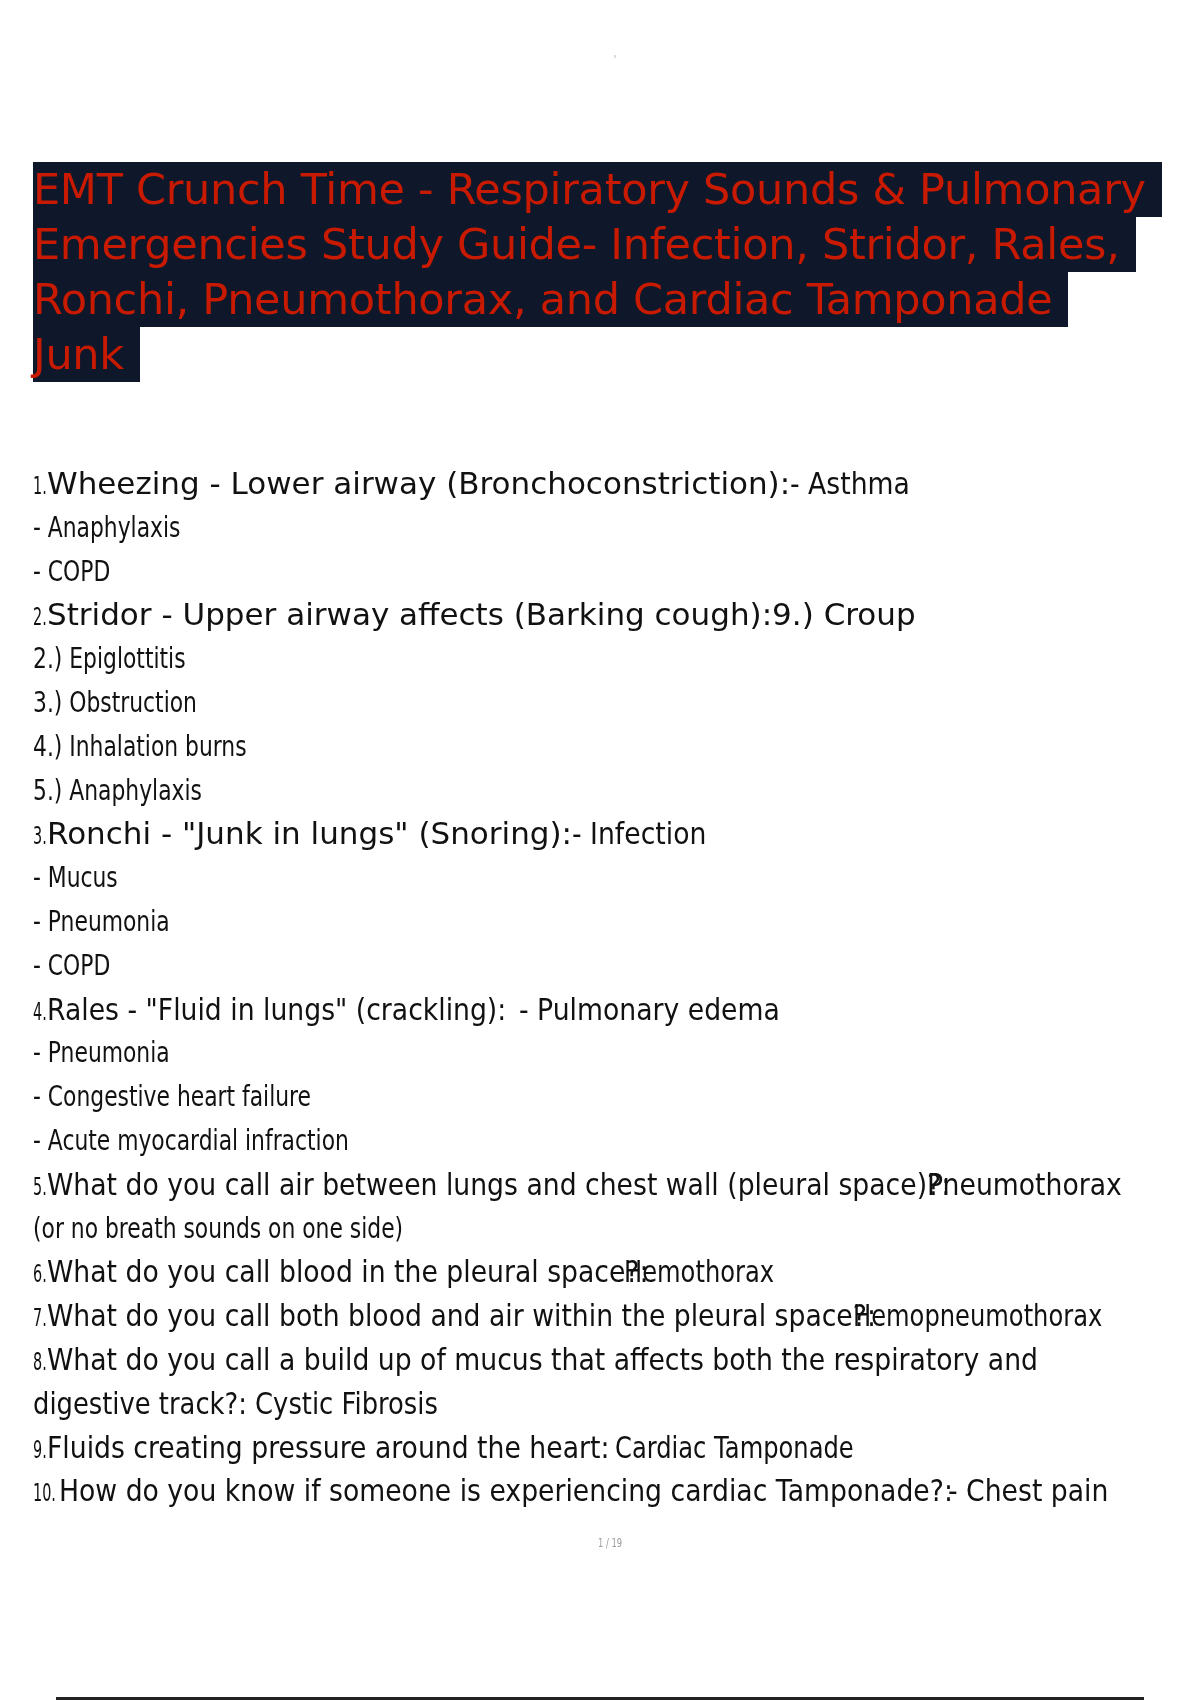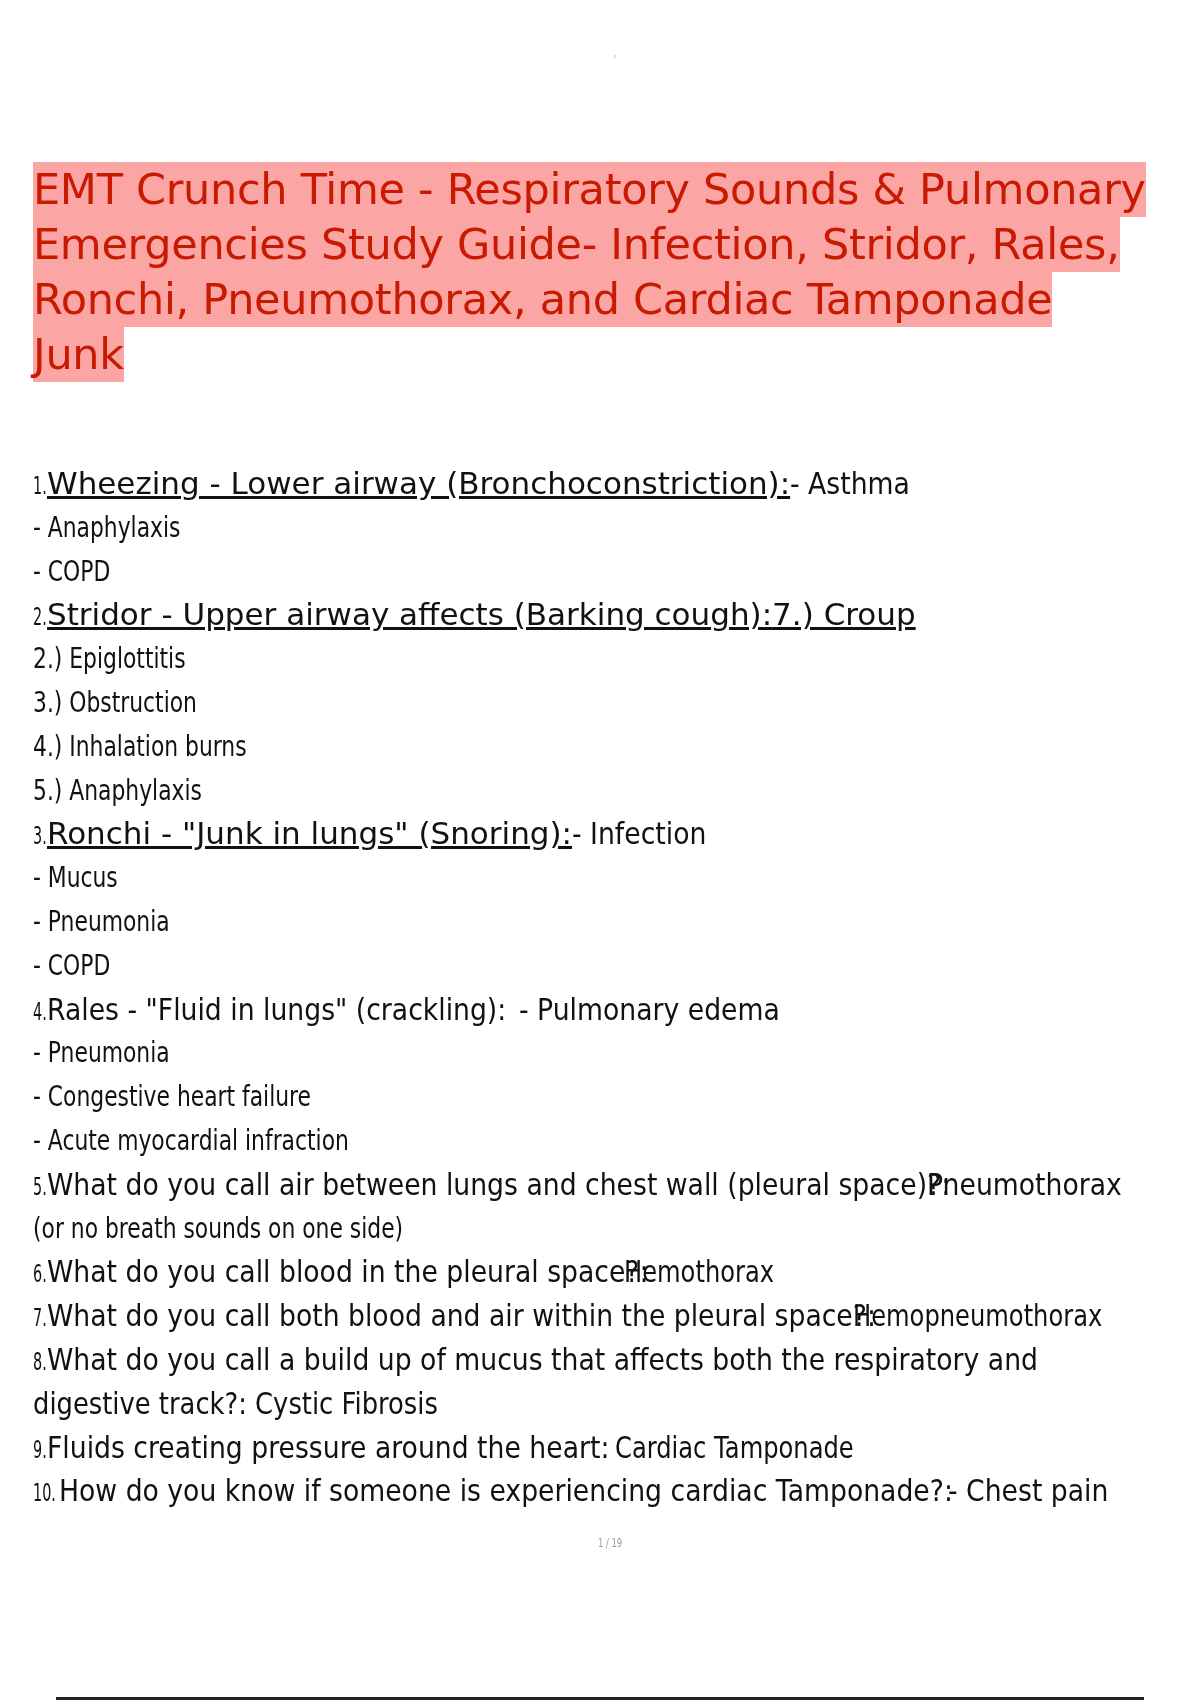--- a/index.html
+++ b/index.html
@@ -34,22 +34,22 @@
     font-weight: normal;
     color: #c81a00;
     white-space: nowrap;
     letter-spacing: -0.3px;
   }
   .title-line {
     display: block;
     height: 55px;
   }
   .title-line span {
-    background: #fca5a5;
-    padding: 0 0 0 0;
+    background: #0f172a;
+    padding: 0 16px 0 0;
     display: inline-block;
     height: 55px;
   }
   .body {
     position: absolute;
     left: 33px;
     top: 462px;
     width: 1400px;
     white-space: nowrap;
   }
@@ -68,21 +68,20 @@
     display: inline-block;
     font-size: 24px;
     transform: scaleX(0.6);
     transform-origin: left center;
     width: 14px;
   }
   .num.w2 { width: 26px; }
   .q {
     display: inline-block;
     transform-origin: left center;
-    text-decoration: underline;
   }
   .cond {
     display: inline-block;
     transform: scaleX(0.78);
     transform-origin: left center;
   }
   .cond2 {
     display: inline-block;
     transform: scaleX(0.86);
     transform-origin: left center;
@@ -120,21 +119,21 @@
 
 <div class="body">
 
   <div class="line">
     <span class="num">1.</span><span class="q"> Wheezing - Lower airway (Bronchoconstriction):</span><span class="cond2"> - Asthma</span>
   </div>
   <div class="line sm"><span class="cond">- Anaphylaxis</span></div>
   <div class="line sm"><span class="cond">- COPD</span></div>
 
   <div class="line">
-    <span class="num">2.</span><span class="q"> Stridor - Upper airway affects (Barking cough):</span><span class="q"> 7.) Croup</span>
+    <span class="num">2.</span><span class="q"> Stridor - Upper airway affects (Barking cough):</span><span class="q"> 9.) Croup</span>
   </div>
   <div class="line sm"><span class="cond">2.) Epiglottitis</span></div>
   <div class="line sm"><span class="cond">3.) Obstruction</span></div>
   <div class="line sm"><span class="cond">4.) Inhalation burns</span></div>
   <div class="line sm"><span class="cond">5.) Anaphylaxis</span></div>
 
   <div class="line">
     <span class="num">3.</span><span class="q"> Ronchi - "Junk in lungs" (Snoring):</span><span class="cond2"> - Infection</span>
   </div>
   <div class="line sm"><span class="cond">- Mucus</span></div>

